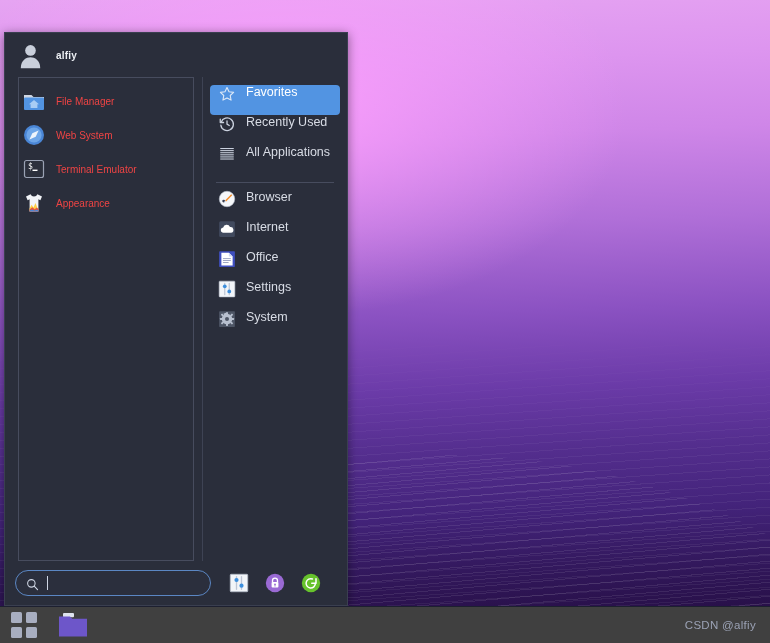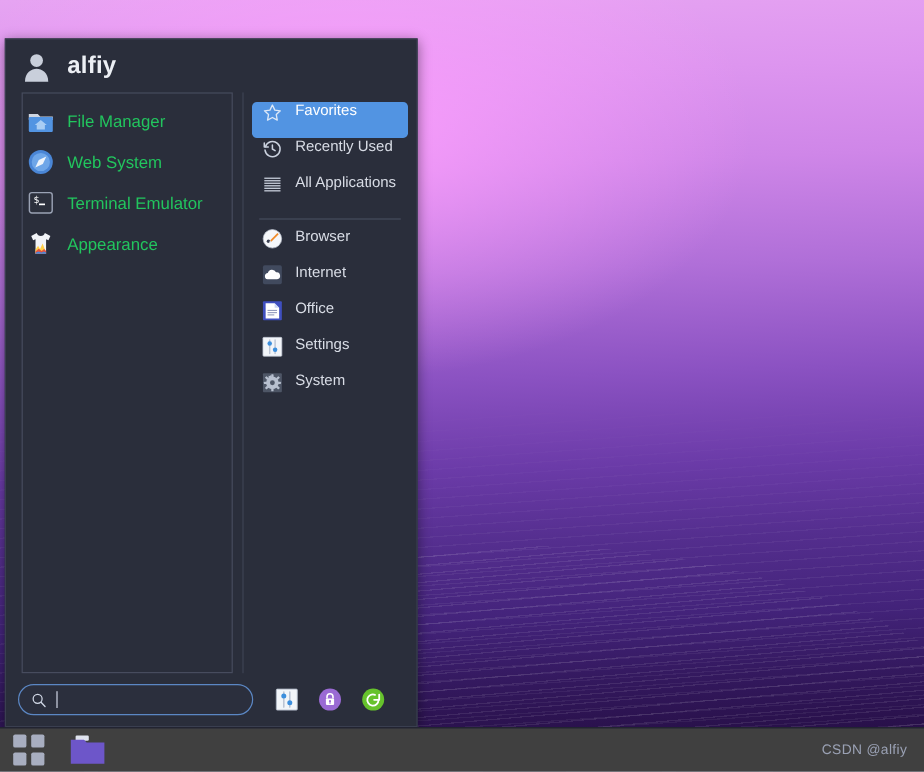--- a/index.html
+++ b/index.html
@@ -91,21 +91,21 @@
     padding: 0 12px;
     flex: 0 0 auto;
   }
   .avatar {
     width: 27px; height: 27px;
     margin-right: 12px;
     flex: 0 0 auto;
   }
   .username {
     color: #eceff4;
-    font-size: 20px;
+    font-size: 10px;
     font-weight: bold;
     letter-spacing: 0.2px;
   }
 
   .menu-body {
     flex: 1 1 auto;
     display: flex;
     min-height: 0;
   }
 
@@ -132,22 +132,22 @@
     padding-left: 3px;
     cursor: default;
   }
   .fav-ico {
     width: 24px; height: 24px;
     margin-right: 10px;
     flex: 0 0 auto;
     display: block;
   }
   .fav-label {
-    color: #22c55e;
-    font-size: 14px;
+    color: #ef4444;
+    font-size: 10px;
     white-space: nowrap;
   }
 
   
   .cat-col {
     flex: 1 1 auto;
     padding: 8px 7px 0 7px;
     box-sizing: border-box;
   }
   .cat-item {

